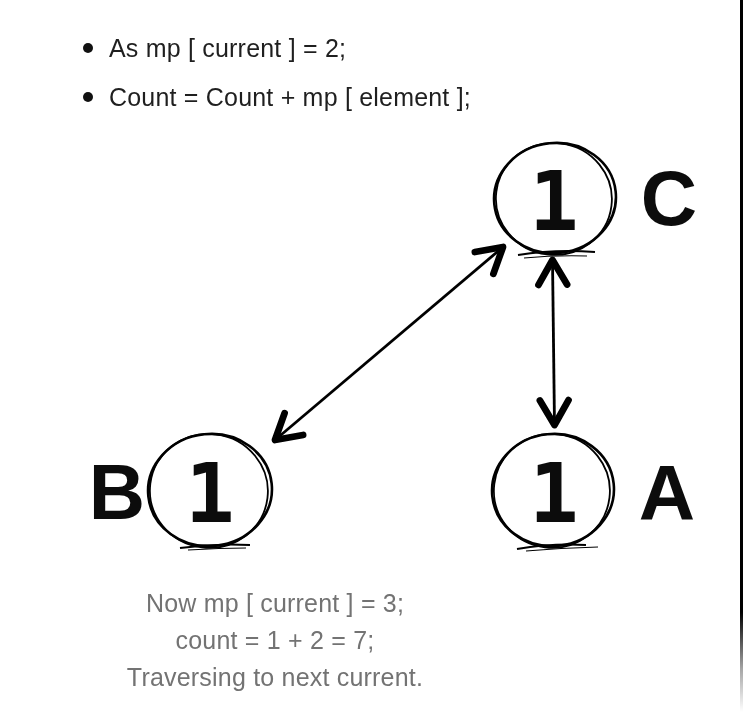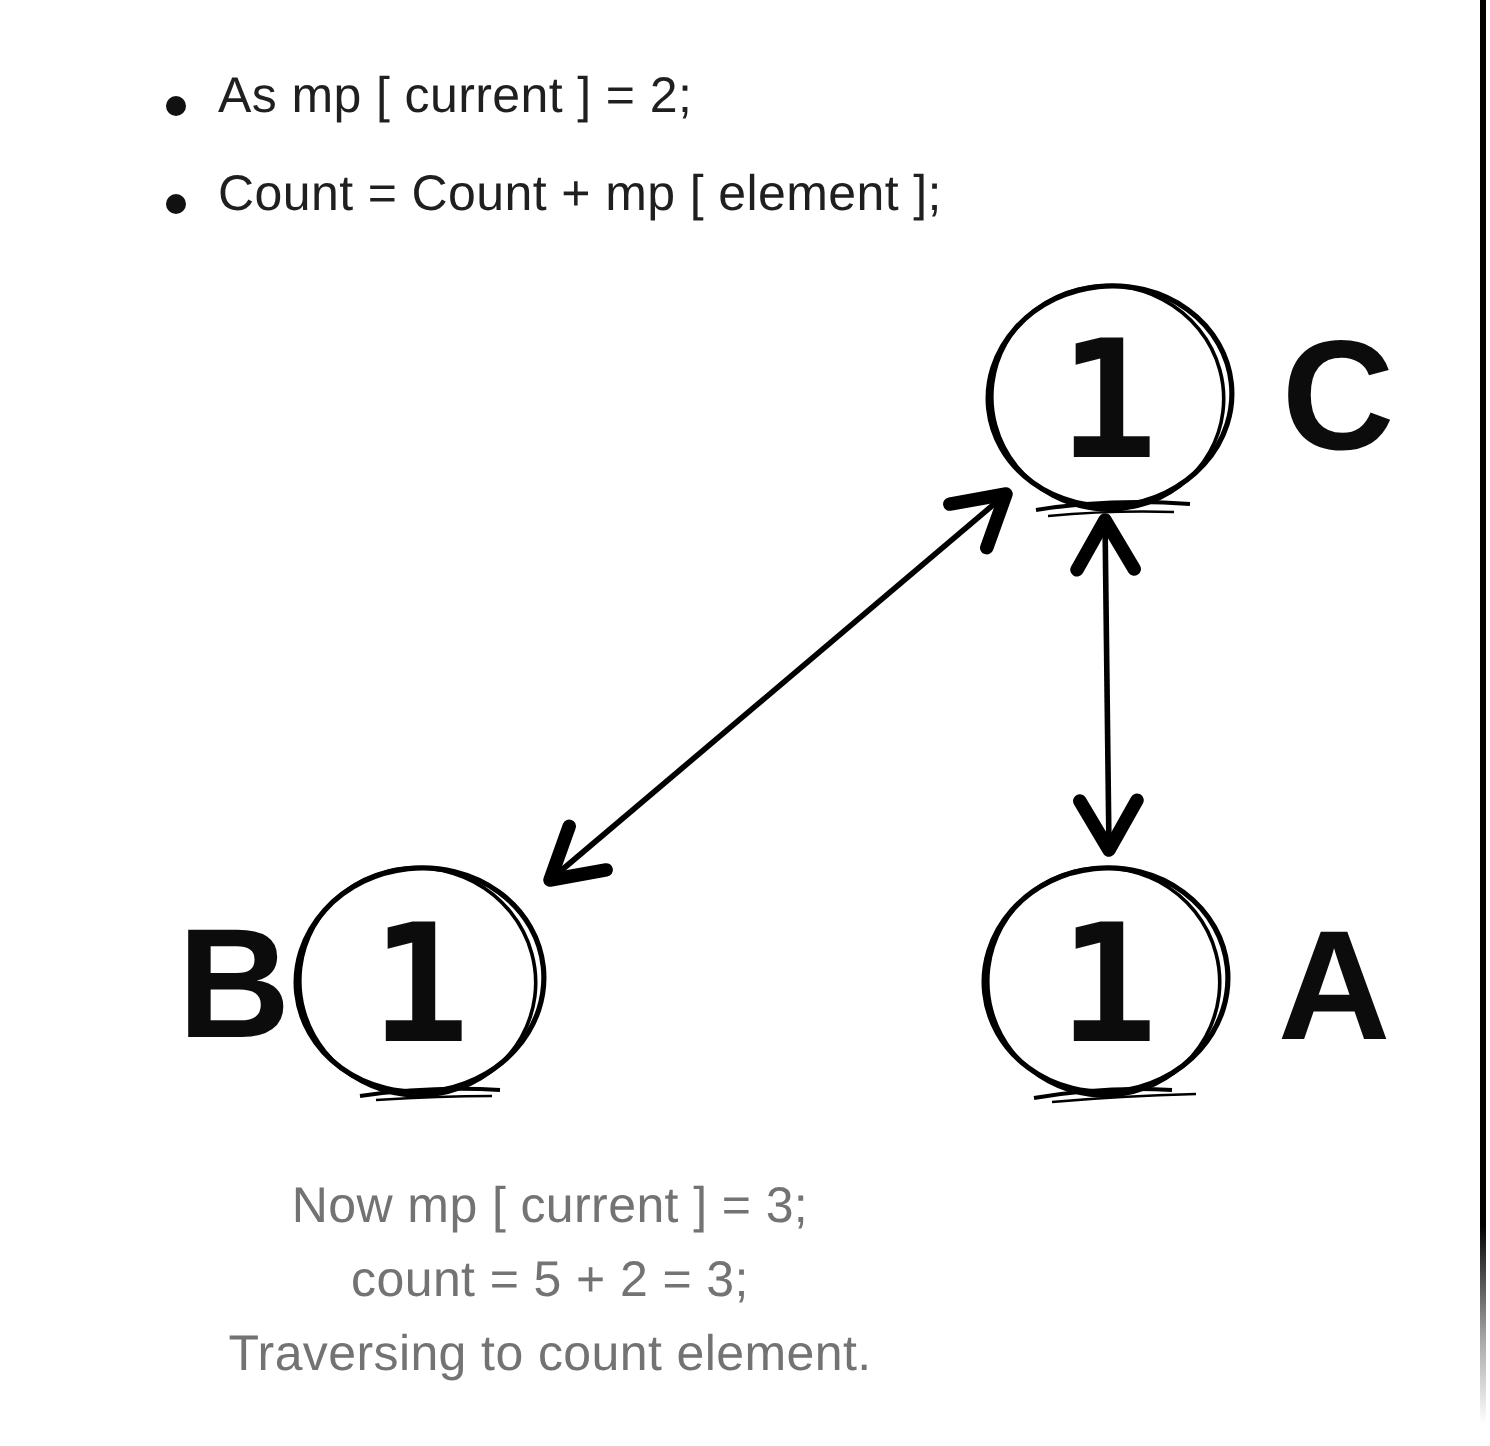--- a/index.html
+++ b/index.html
@@ -17,21 +17,21 @@
   }
 
   
   .bullets {
     position: absolute;
     left: 83px; top: 33px;
     list-style: none;
   }
   .bullets li {
     display: flex;
-    align-items: center;
+    align-items: flex-start;
     gap: 16px;
     font-size: 25px;
     line-height: 30px;
     margin-bottom: 19px;
     letter-spacing: 0.2px;
     color: #1f1f1f;
     white-space: nowrap;
   }
   .bullets .dot {
     flex: 0 0 auto;
@@ -151,19 +151,19 @@
   <div class="node-label lbl-c">C</div>
 
   <div class="node-value val-b">1</div>
   <div class="node-label lbl-b">B</div>
 
   <div class="node-value val-a">1</div>
   <div class="node-label lbl-a">A</div>
 
   <div class="footer">
     <div>Now mp [ current ] = 3;</div>
-    <div>count = 5 + 2 = 3;</div>
-    <div>Traversing to count element.</div>
+    <div>count = 1 + 2 = 7;</div>
+    <div>Traversing to next current.</div>
   </div>
 
   <div class="right-edge"></div>
 
 </div>
 
 </body></html>

